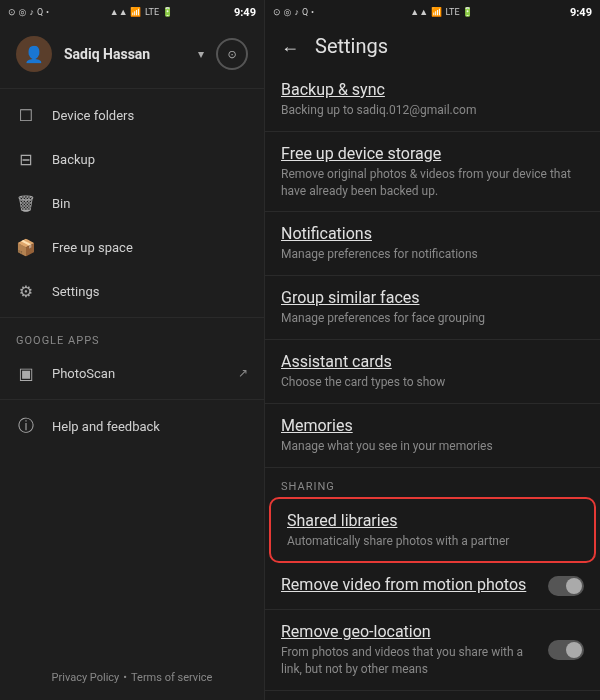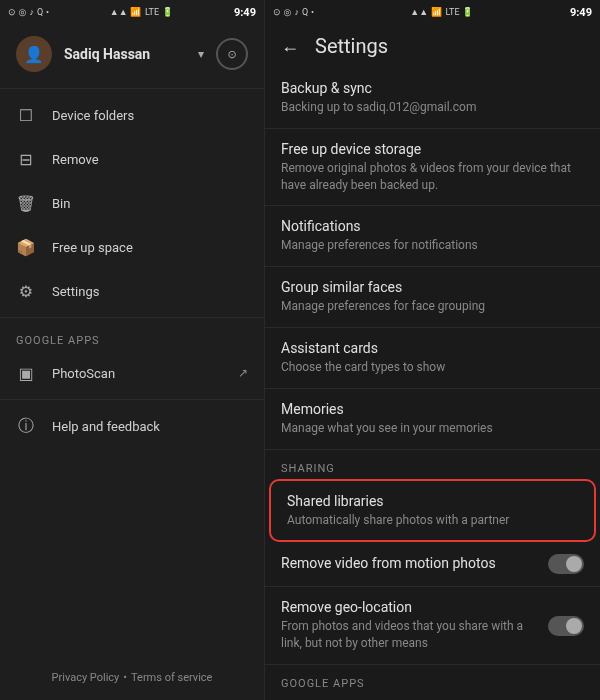--- a/index.html
+++ b/index.html
@@ -214,23 +214,24 @@
       display: none;
     }
 
     .settings-item {
       padding: 12px 16px;
       border-bottom: 1px solid #2a2a2a;
       cursor: pointer;
     }
 
     .settings-item-title {
-      font-size: 14px;
+      font-size: 16px;
       color: #e0e0e0;
       margin-bottom: 3px;
+      text-decoration: underline;
     }
 
     .settings-item-desc {
       font-size: 12px;
       color: #888;
       line-height: 1.4;
     }
 
     .settings-section-label {
       padding: 12px 16px 4px;
@@ -310,21 +311,21 @@
   </div>
 
   <div class="divider"></div>
 
   <div class="nav-item">
     <span class="nav-icon">☐</span>
     <span class="nav-label">Device folders</span>
   </div>
   <div class="nav-item">
     <span class="nav-icon">⊟</span>
-    <span class="nav-label">Remove</span>
+    <span class="nav-label">Backup</span>
   </div>
   <div class="nav-item">
     <span class="nav-icon">🗑</span>
     <span class="nav-label">Bin</span>
   </div>
   <div class="nav-item">
     <span class="nav-icon">📦</span>
     <span class="nav-label">Free up space</span>
   </div>
   <div class="nav-item">

